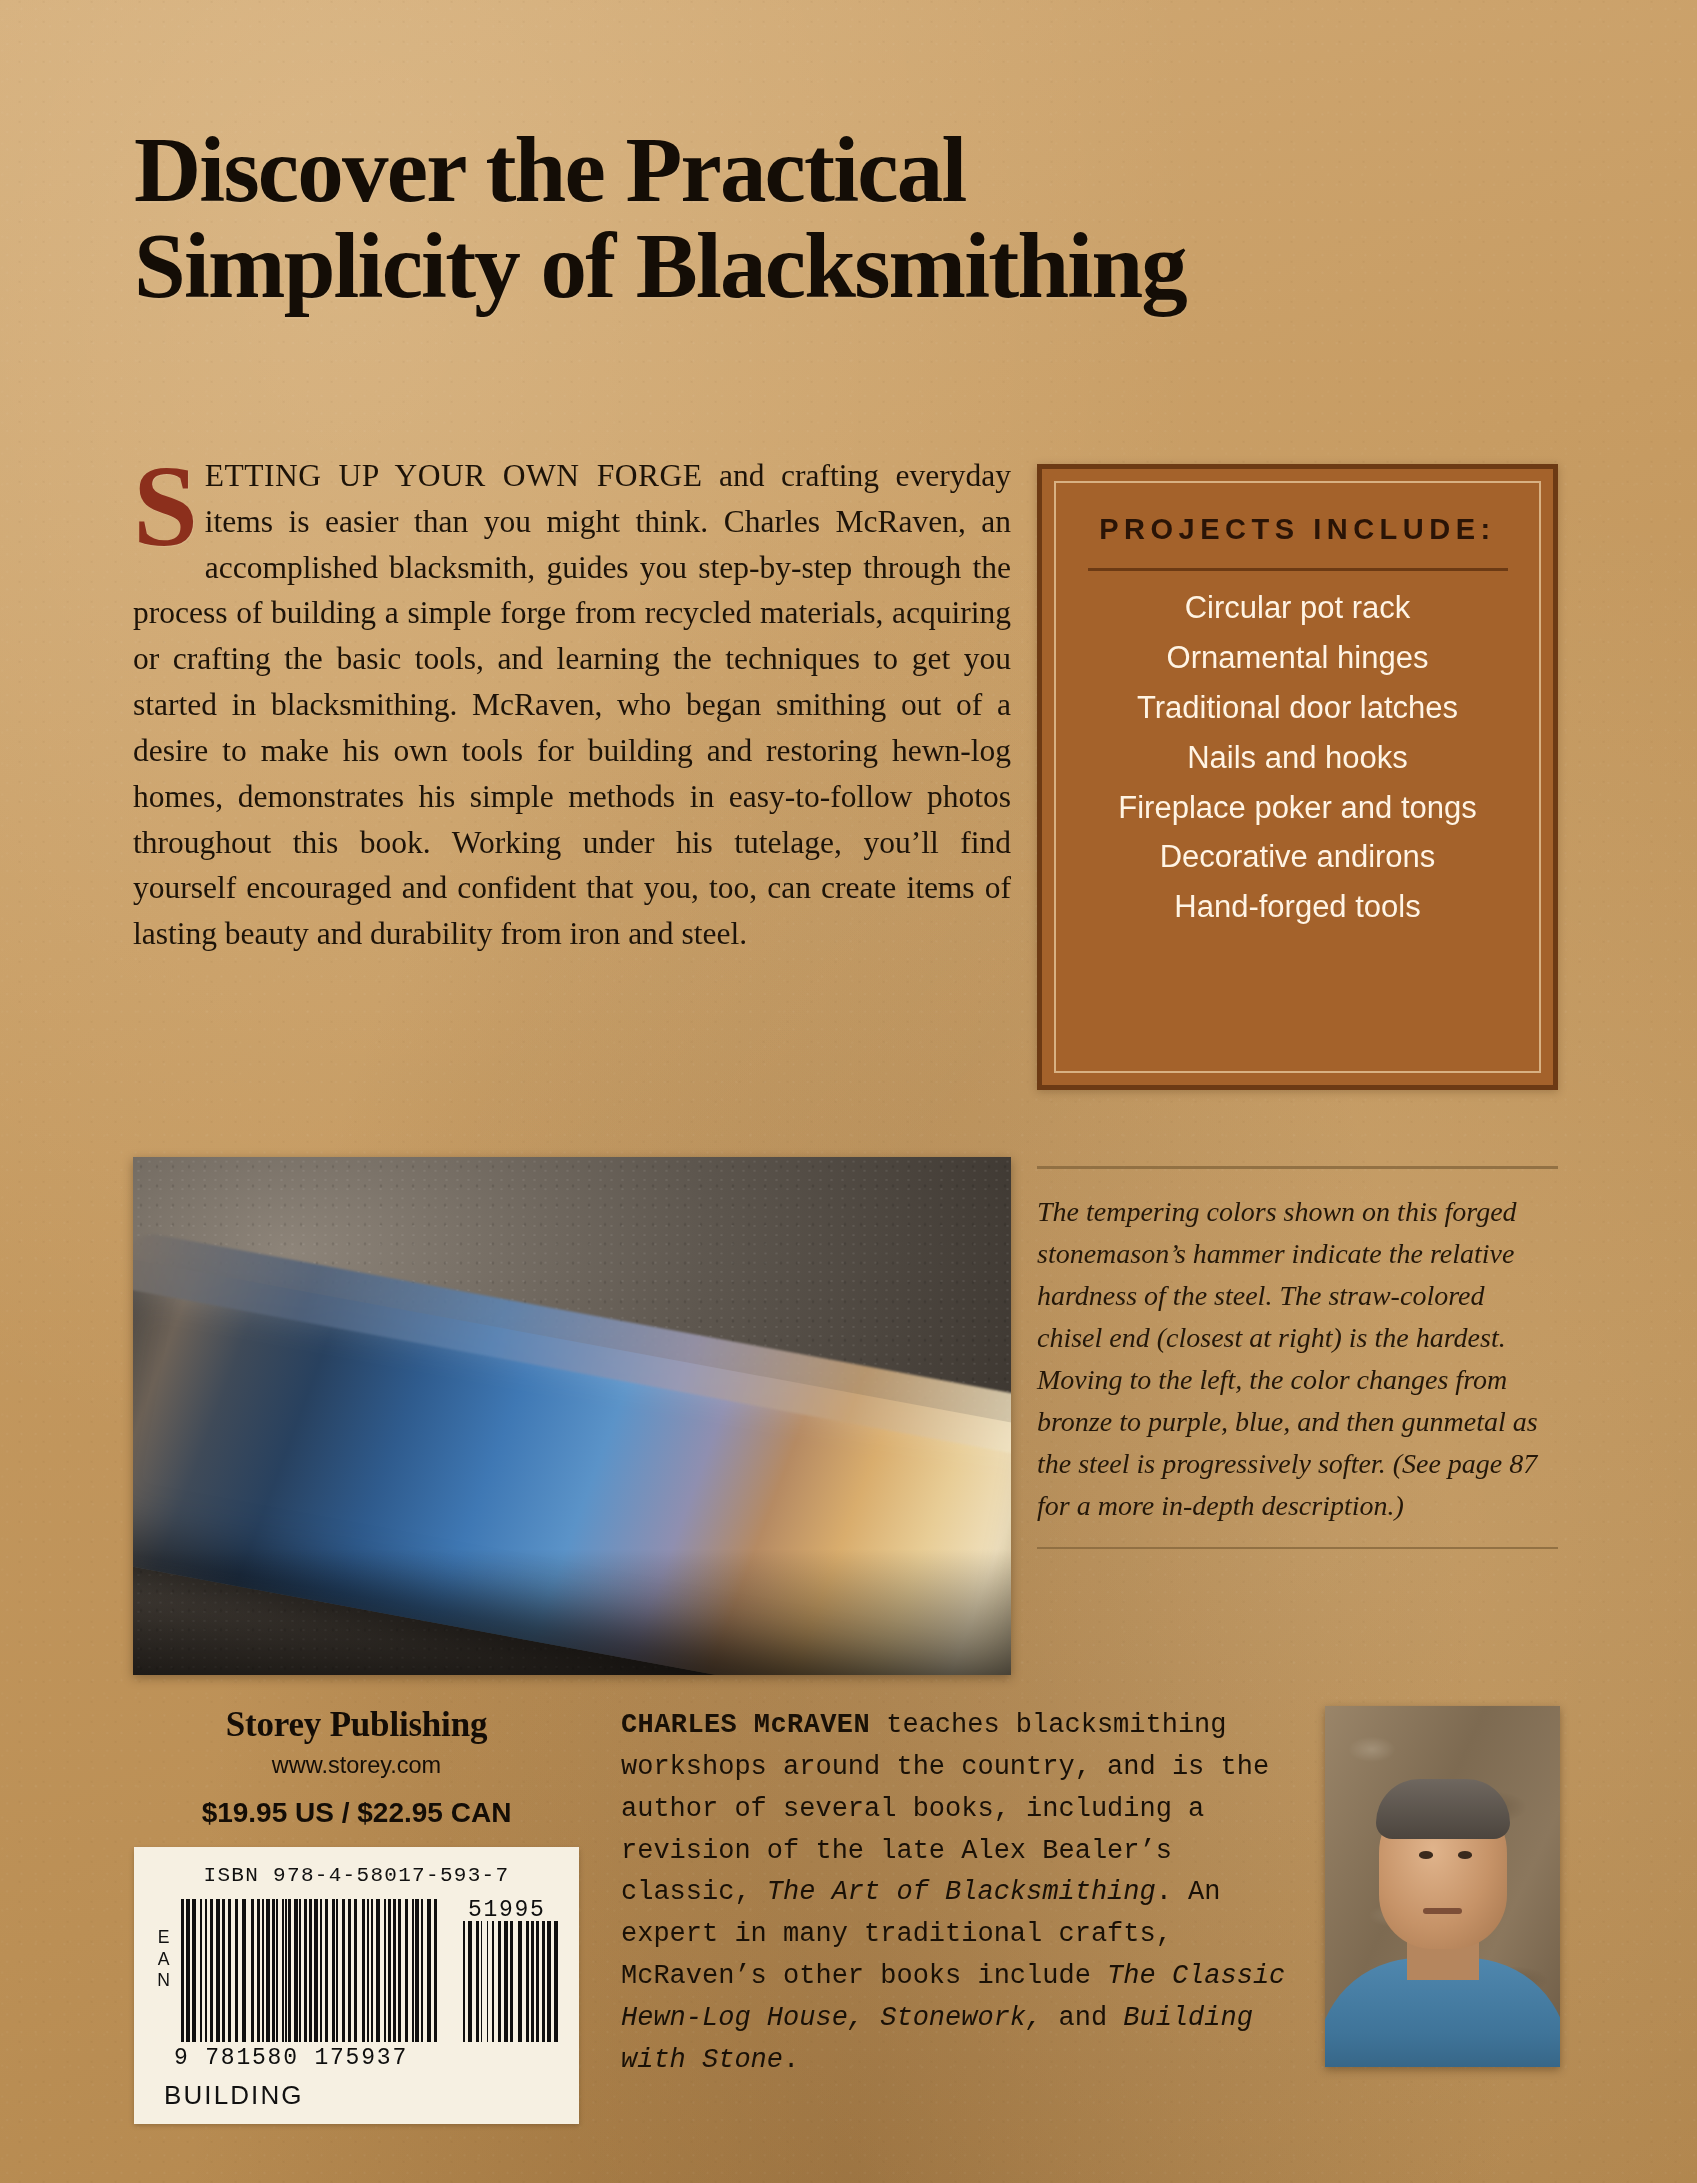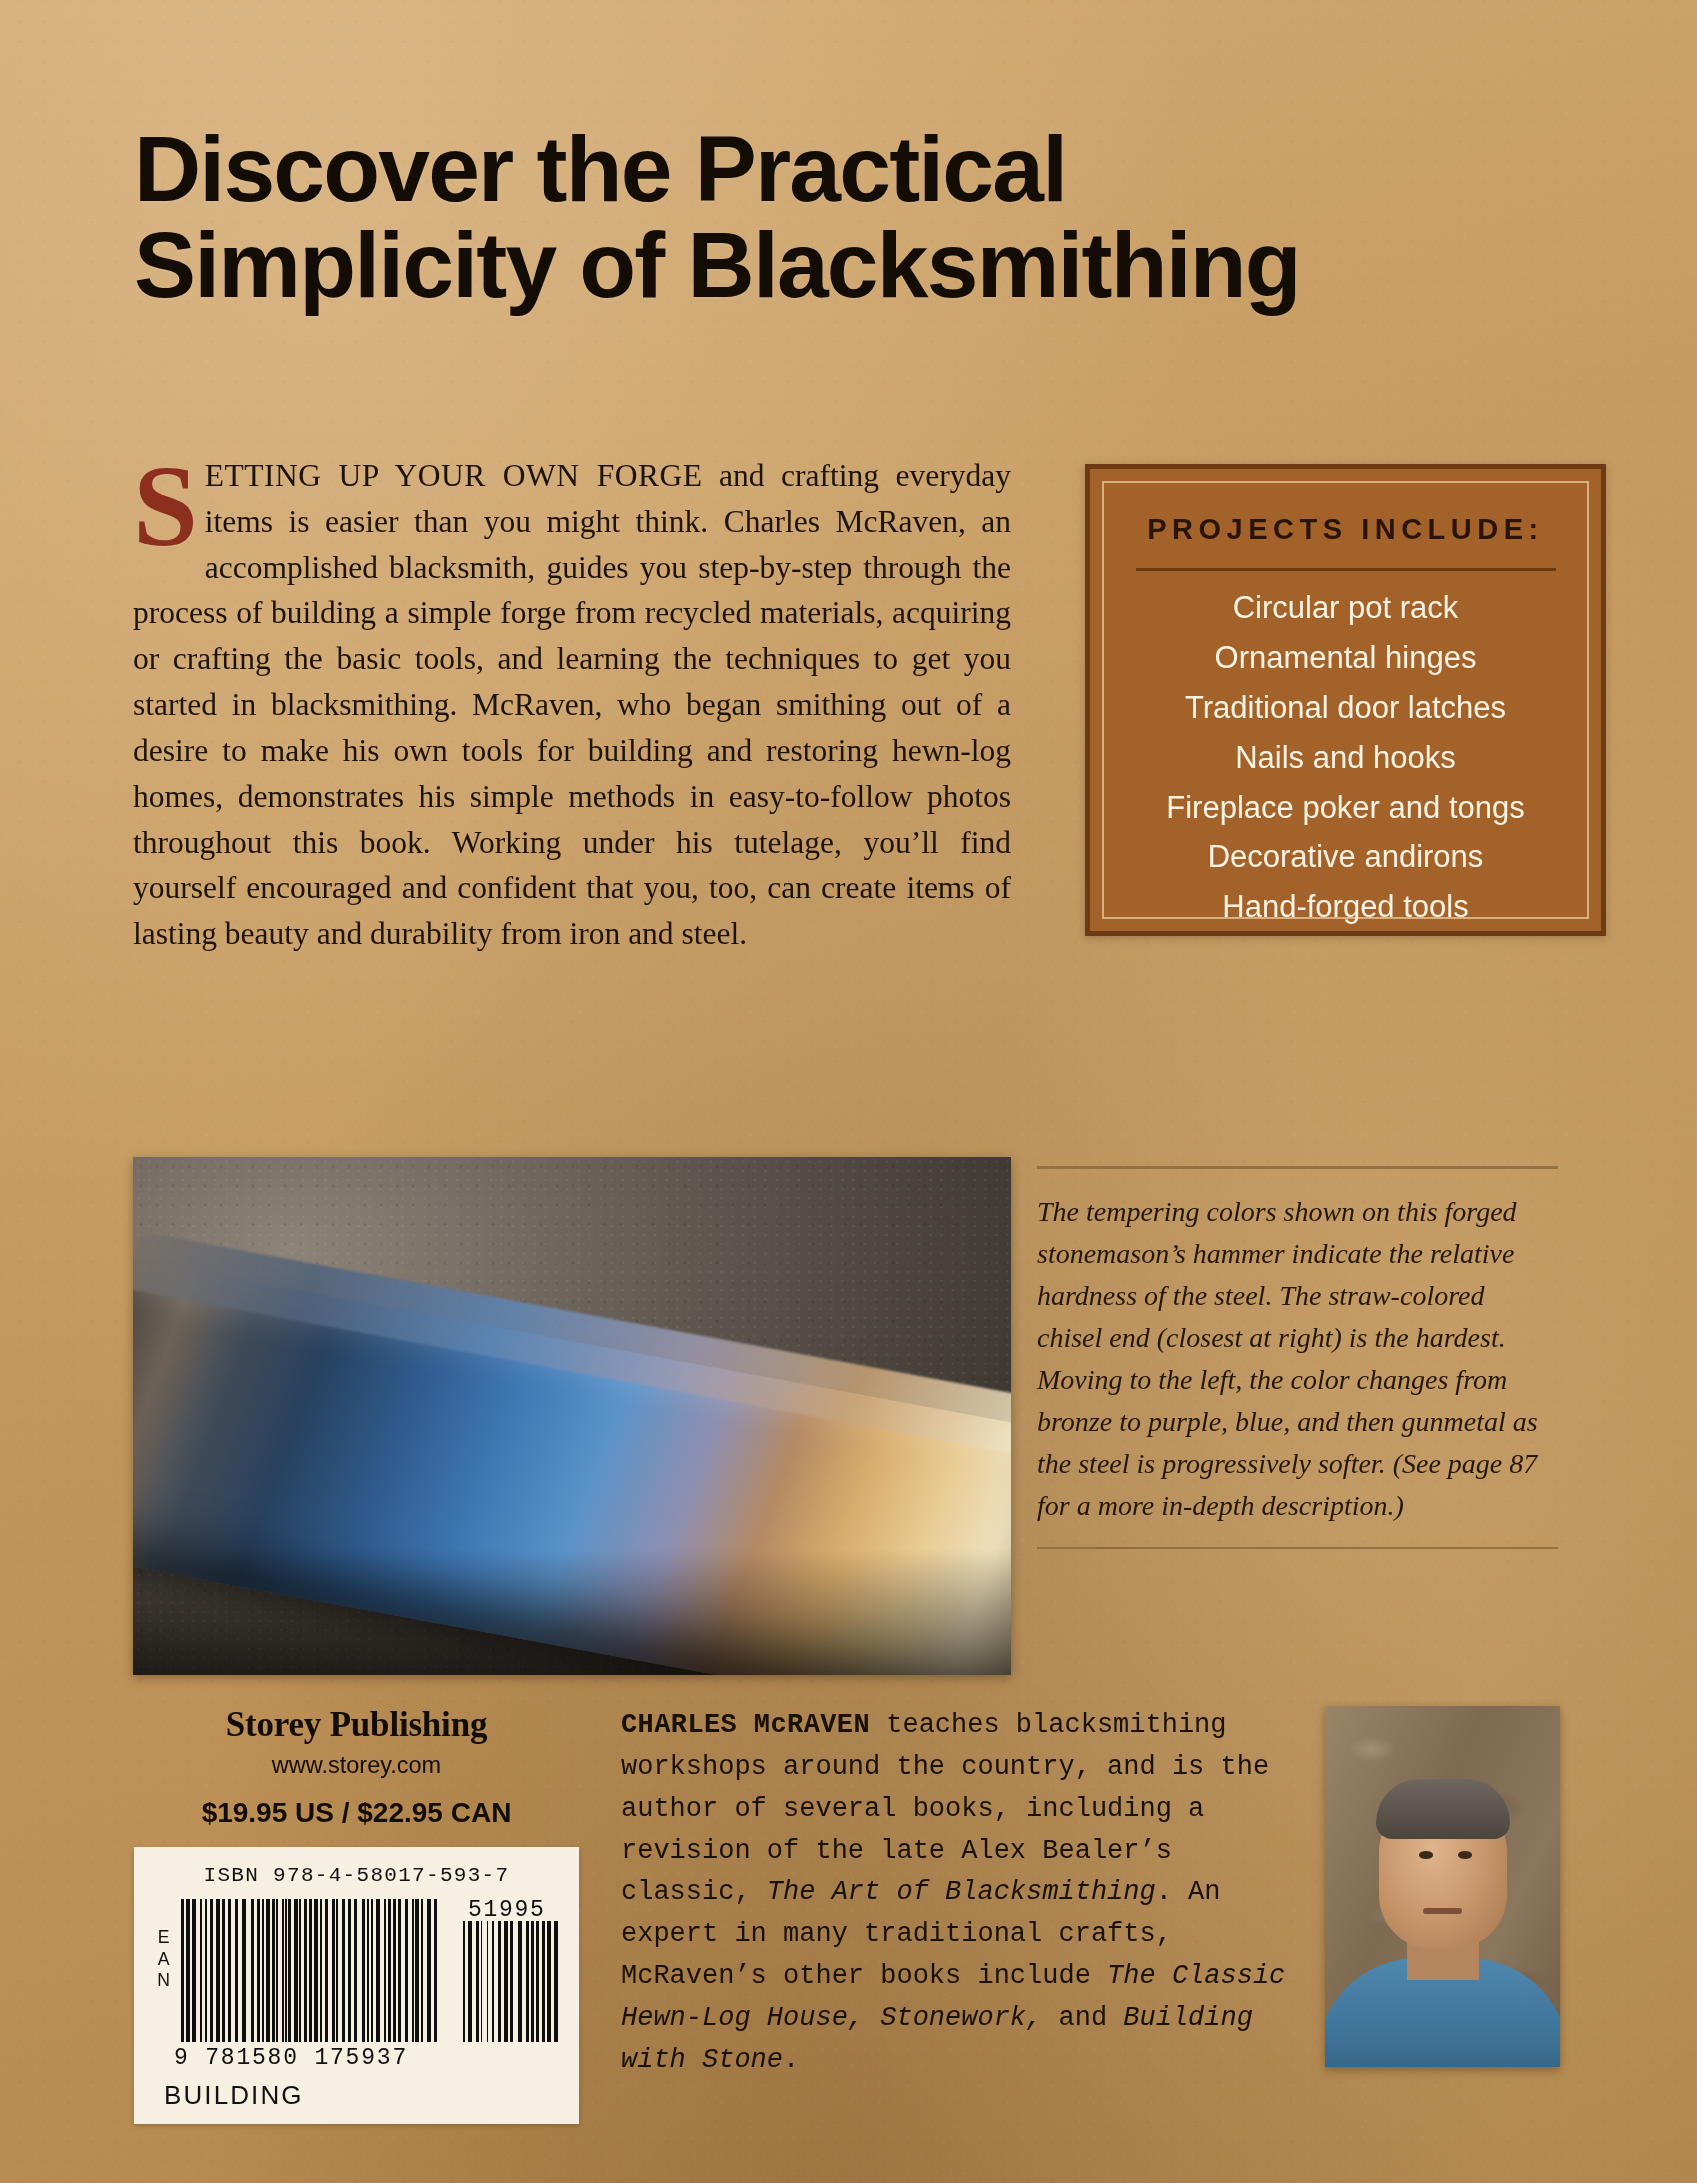--- a/index.html
+++ b/index.html
@@ -39,21 +39,21 @@
     background-position: 0 0, 7.6px 11.8px, 19.3px 4.2px;
   }
 
   
   .headline {
     position: absolute;
     left: 134px;
     top: 122px;
     width: 1444px;
     color: #140d06;
-    font-family: Liberation Sans, sans-serif;
+    font-family: Liberation Serif, serif;
     font-weight: bold;
     font-size: 93px;
     line-height: 1.03;
     letter-spacing: -1.8px;
     text-shadow: 0 1.7px 0 rgba(255,255,255,0.07);
   }
   .headline .l2 { display: block; }
 
   
   .blurb {
@@ -82,26 +82,25 @@
     font-variant: small-caps;
     letter-spacing: 0.5px;
   }
 
   
   .projects-box {
     position: absolute;
     left: 1037px;
     top: 464px;
     width: 521px;
-    height: 472px;
+    height: 626px;
     background: #a4622b;
     border: 5px solid #6c3a14;
     box-sizing: border-box;
     box-shadow: 0 1.7px 8.4px rgba(60,30,8,0.25);
-    margin-left: 48px;
   }
   .projects-inner {
     position: absolute;
     inset: 11.8px;
     border: 2.5px solid #d8b183;
     box-sizing: border-box;
     padding: 30px 20px 18.5px;
     text-align: center;
   }
   .projects-title {

